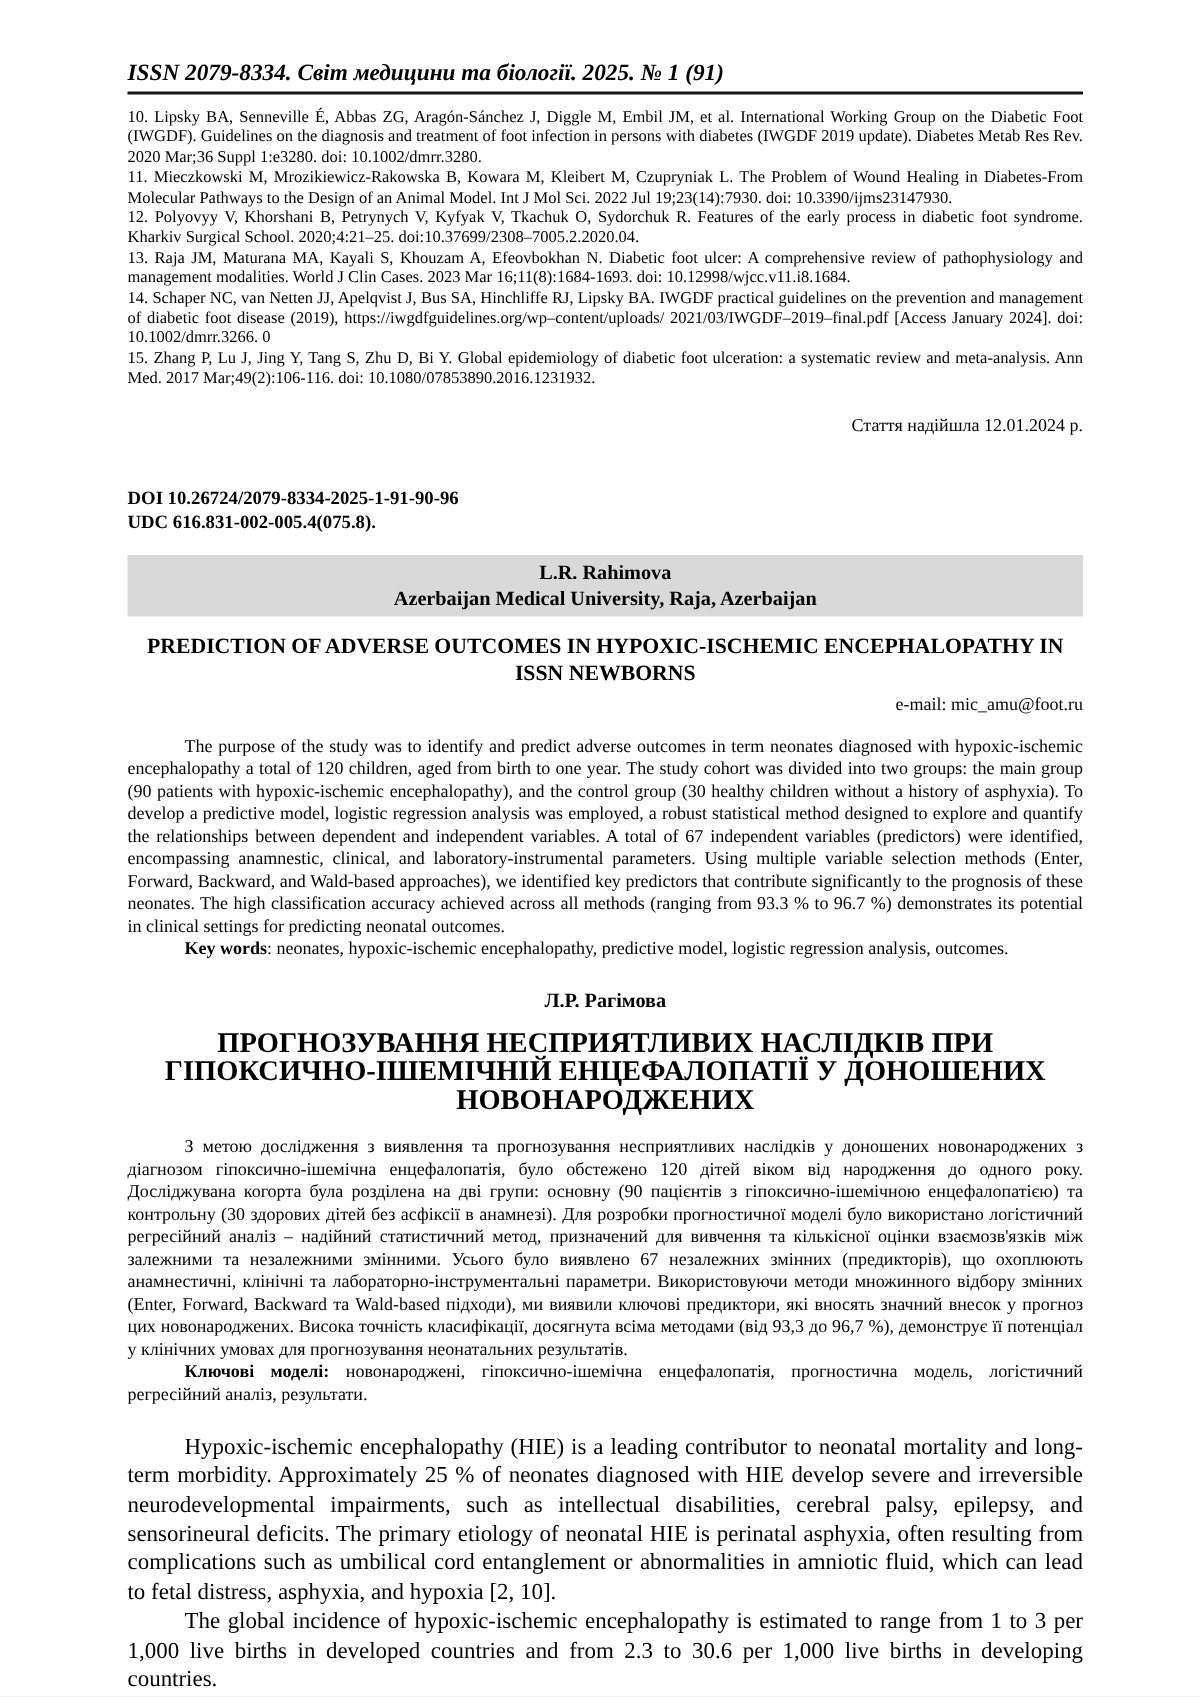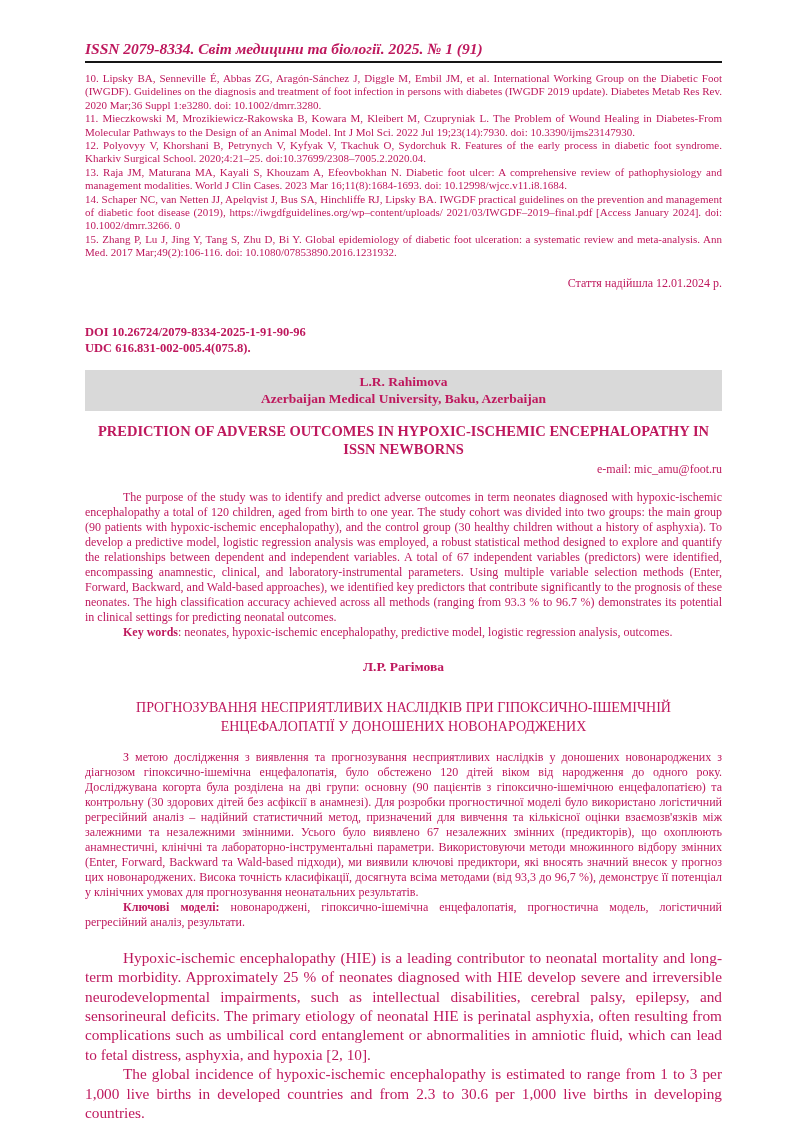--- a/index.html
+++ b/index.html
@@ -4,21 +4,21 @@
 <style>
   html,body{margin:0;padding:0;background:#e8e8e8;}
   .page{
     position:relative;
     width:800px;height:1131px;
     margin:0 auto;
     background:#ffffff;
     box-sizing:border-box;
     padding:40px 78px 0 85px;
     font-family:"Liberation Serif","DejaVu Serif",serif;
-    color:#be185d;
+    color:#000000;
     overflow:hidden;
   }
   .issn-header{
     font-weight:bold;font-style:italic;
     font-size:15.5px;line-height:18px;
     padding-bottom:3px;
     border-bottom:2.5px solid #151515;
   }
   .refs{margin-top:9px;font-size:11px;line-height:13.4px;text-align:justify;}
   .refs p{margin:0;}
@@ -31,21 +31,21 @@
     text-align:center;font-weight:bold;
     font-size:13.5px;line-height:17.5px;
     padding:3px 0;
   }
   .title-en{margin-top:11px;text-align:center;font-weight:bold;font-size:14.5px;line-height:18.5px;}
   .email{text-align:right;font-size:12px;line-height:14px;margin-top:3px;}
   .abstract{font-size:12px;line-height:15px;text-align:justify;}
   .abstract p{margin:0;text-indent:38px;}
   .zz-a{margin-top:4px;margin-bottom:3px;}
   .author-uk{margin-top:7px;text-align:center;font-weight:bold;font-size:13.5px;line-height:17px;}
-  .title-uk{margin-top:23px;text-align:center;font-weight:normal;font-size:14px;line-height:19px;}
+  .title-uk{margin-top:11px;text-align:center;font-weight:bold;font-size:19px;line-height:19px;}
   .body-text{margin-top:7px;font-size:15.3px;line-height:19.4px;text-align:justify;}
   .body-text p{margin:0;text-indent:38px;}
   .footer{position:relative;margin-top:16px;height:26px;}
   .copyright{position:absolute;left:50px;top:0;font-size:12.5px;}
   .pagenum{position:absolute;left:0;right:0;top:4px;text-align:center;font-size:15.5px;}
 </style>
 </head>
 <body>
 
 <div class="page">
@@ -65,21 +65,21 @@
 
   <div class="received">Стаття надійшла 12.01.2024 р.</div>
 
   <div class="doi-block">
     <div>DOI 10.26724/2079-8334-2025-1-91-90-96</div>
     <div>UDC 616.831-002-005.4(075.8).</div>
   </div>
 
   <div class="author-block">
     <div>L.R. Rahimova</div>
-    <div>Azerbaijan Medical University, Baku, Azerbaijan</div>
+    <div>Azerbaijan Medical University, Raja, Azerbaijan</div>
   </div>
 
   <div class="title-en">PREDICTION OF ADVERSE OUTCOMES IN HYPOXIC-ISCHEMIC ENCEPHALOPATHY IN ISSN NEWBORNS</div>
 
   <div class="email">e-mail: mic_amu@foot.ru</div>
 
   <div class="zigzag zz-a"></div>
 
   <div class="abstract">
     <p>The purpose of the study was to identify and predict adverse outcomes in term neonates diagnosed with hypoxic-ischemic encephalopathy a total of 120 children, aged from birth to one year. The study cohort was divided into two groups: the main group (90 patients with hypoxic-ischemic encephalopathy), and the control group (30 healthy children without a history of asphyxia). To develop a predictive model, logistic regression analysis was employed, a robust statistical method designed to explore and quantify the relationships between dependent and independent variables. A total of 67 independent variables (predictors) were identified, encompassing anamnestic, clinical, and laboratory-instrumental parameters. Using multiple variable selection methods (Enter, Forward, Backward, and Wald-based approaches), we identified key predictors that contribute significantly to the prognosis of these neonates. The high classification accuracy achieved across all methods (ranging from 93.3 % to 96.7 %) demonstrates its potential in clinical settings for predicting neonatal outcomes.</p>

